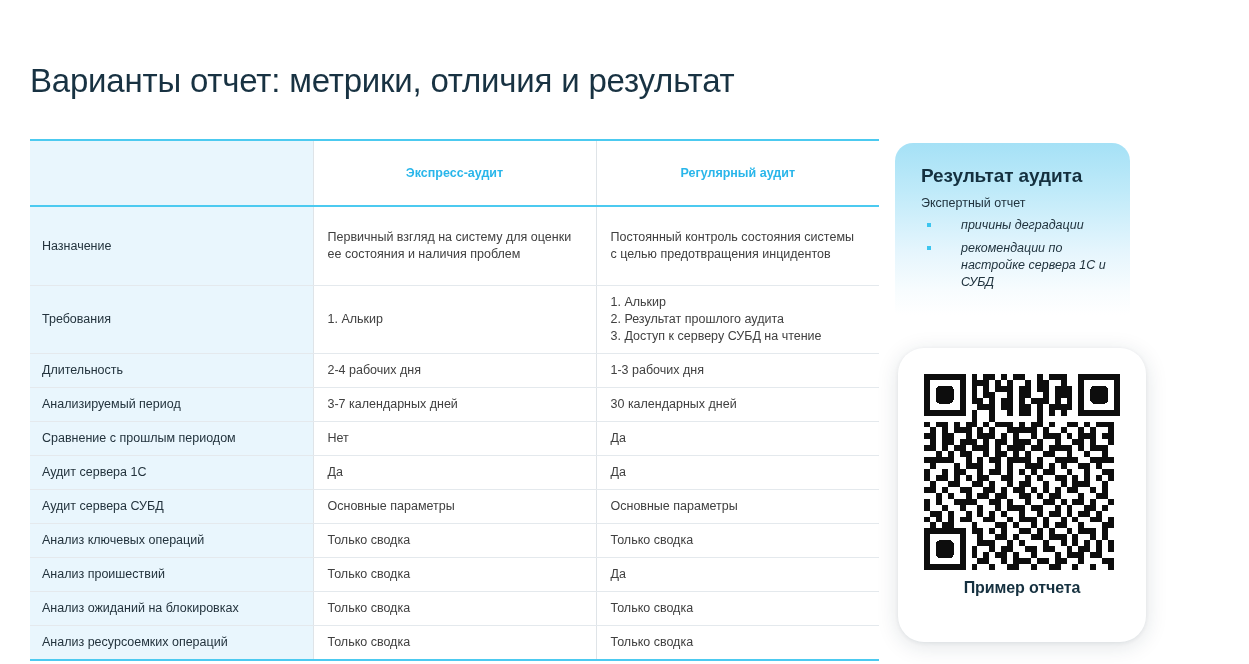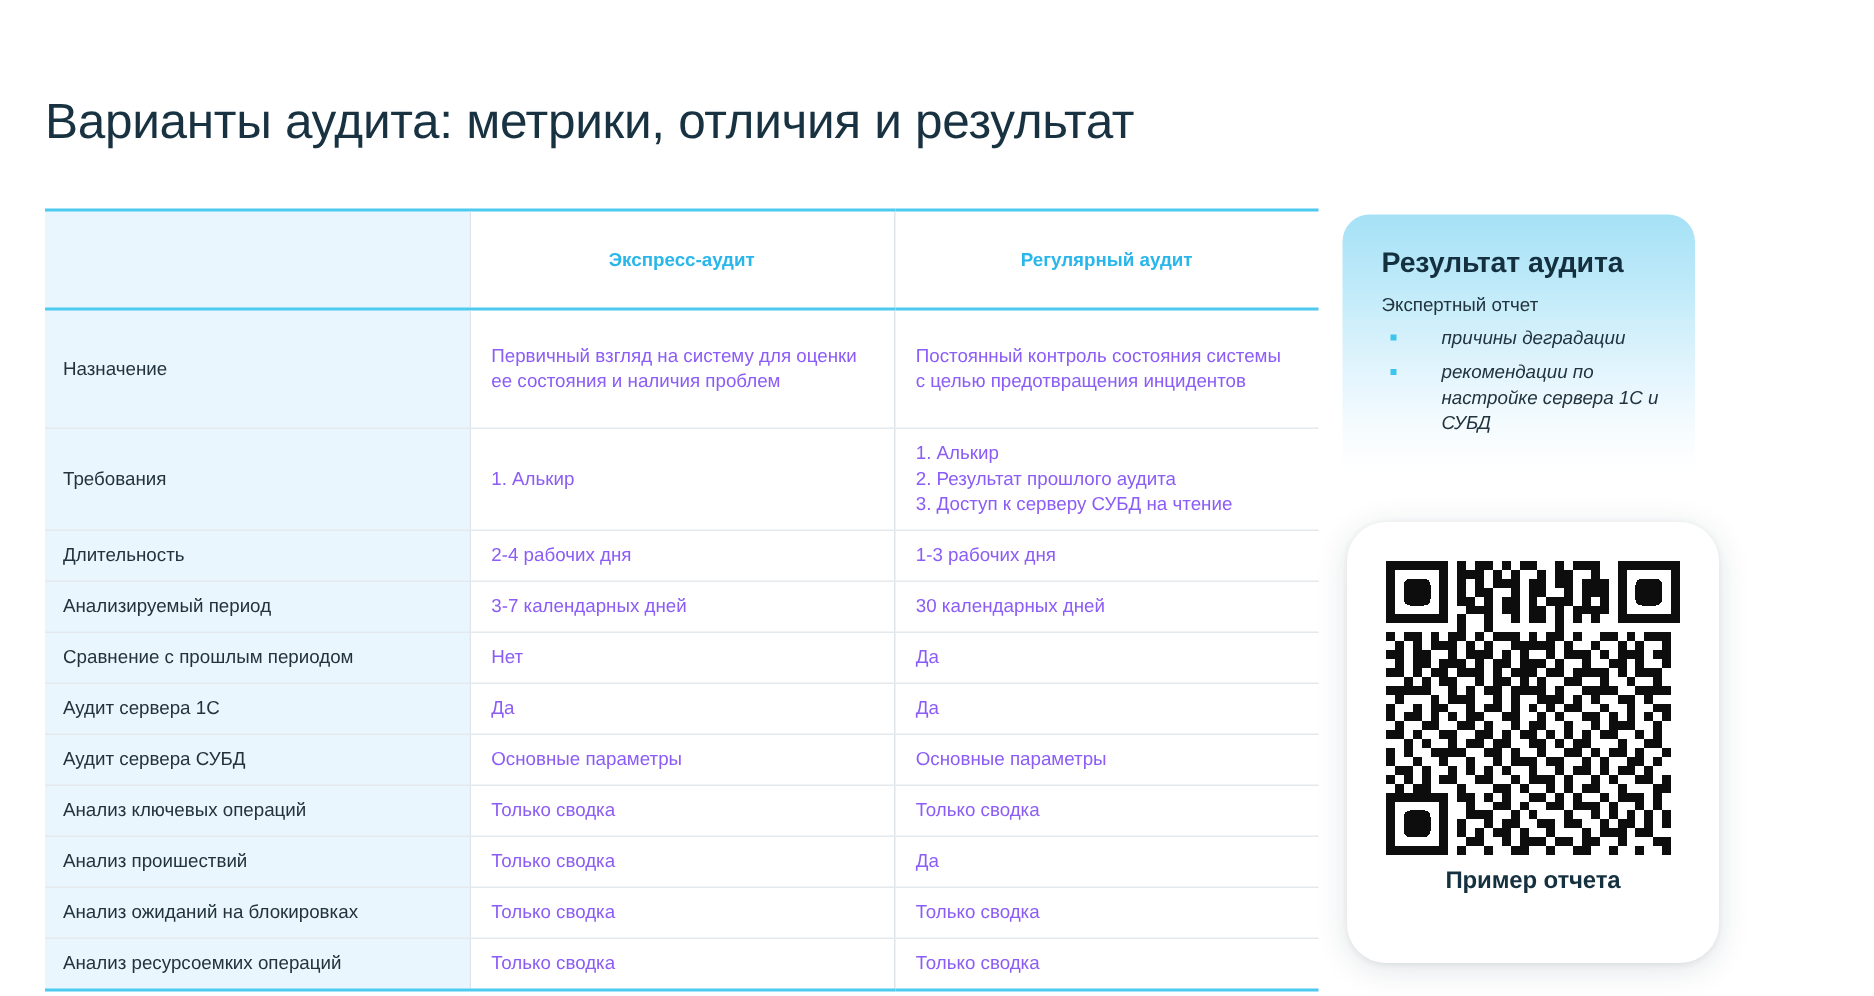--- a/index.html
+++ b/index.html
@@ -62,21 +62,21 @@
   }
   table.cmp thead th.hcol1 {
     border-right: 1px solid #dfe4e8;
   }
 
   table.cmp tbody td {
     border-bottom: 1px solid #e4e9ed;
     padding: 8px 14px 8px 14px;
     font-size: 12.5px;
     line-height: 17px;
-    color: #8b5cf6;
+    color: #404040;
     vertical-align: middle;
     background: #ffffff;
   }
   table.cmp tbody td.col0 {
     background: #e9f6fd;
     border-right: 1px solid #dfe4e8;
     padding-left: 12px;
     color: #23333d;
   }
   table.cmp tbody td.col1 {
@@ -164,21 +164,21 @@
     margin-top: 9px;
     font-size: 16px;
     font-weight: bold;
     color: #15303f;
     letter-spacing: -0.1px;
   }
 </style>
 </head>
 <body>
 
-<div class="slide-title">Варианты аудита: метрики, отличия и результат</div>
+<div class="slide-title">Варианты отчет: метрики, отличия и результат</div>
 
 <div class="table-wrap">
   <table class="cmp">
     <colgroup>
         <col class="c0">
         <col class="c1">
         <col class="c2">
       </colgroup>
     <thead>
       <tr>

